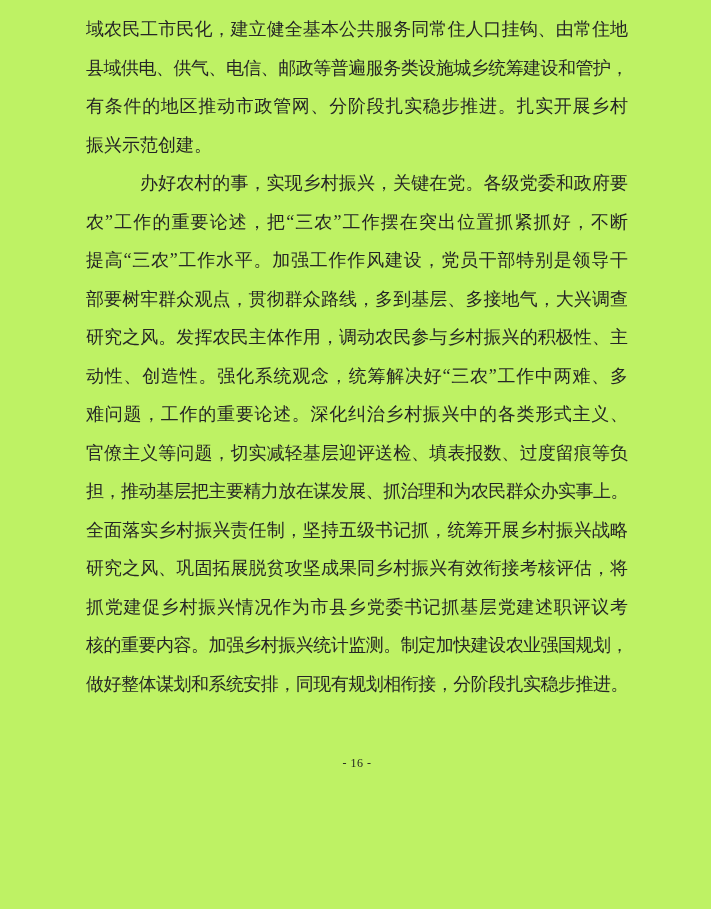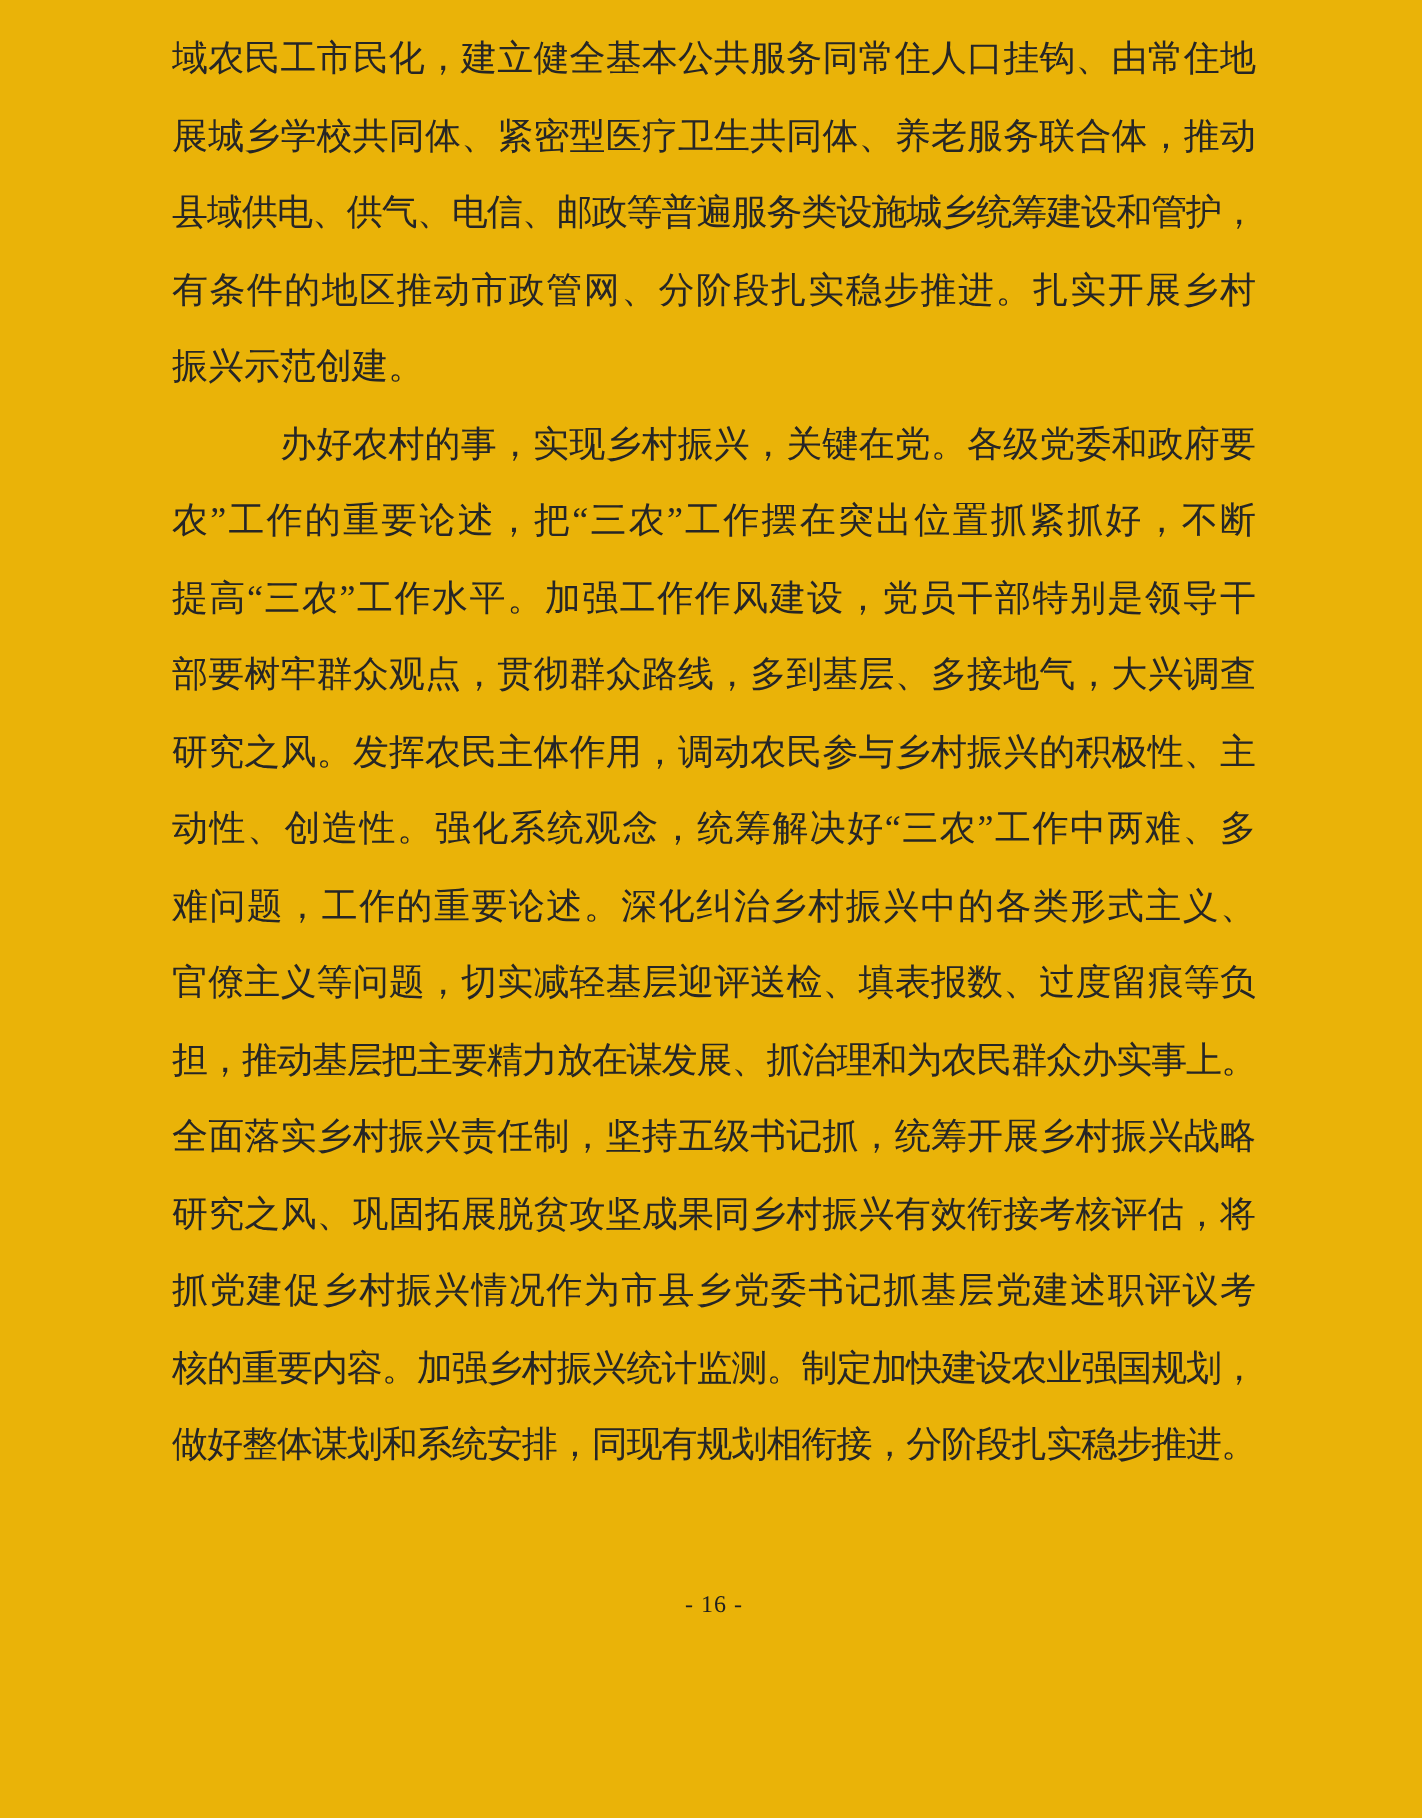--- a/index.html
+++ b/index.html
@@ -4,21 +4,21 @@
 <style>
   html, body { margin: 0; padding: 0; }
   body {
     width: 711px; height: 909px;
     background: #ffffff;
     font-family: "Liberation Serif", "DejaVu Serif", serif;
   }
   .page {
     position: relative;
     width: 711px; height: 909px;
-    background: #eab308;
+    background: #bef264;
     overflow: hidden;
   }
   .doc-body {
     padding-top: 10px;
     margin-left: 86px;
     width: 542px;
   }
   .line {
     font-size: 18px;
     line-height: 38.5px;
@@ -45,21 +45,20 @@
   }
 </style>
 </head>
 <body>
 
 <div class="page">
   <div class="doc-body">
 
     <section>
       <div class="line j">域农民工市民化，建立健全基本公共服务同常住人口挂钩、由常住地</div>
-      <div class="line j">展城乡学校共同体、紧密型医疗卫生共同体、养老服务联合体，推动</div>
       <div class="line j t">县域供电、供气、电信、邮政等普遍服务类设施城乡统筹建设和管护，</div>
       <div class="line j">有条件的地区推动市政管网、分阶段扎实稳步推进。扎实开展乡村</div>
       <div class="line e">振兴示范创建。</div>
     </section>
 
     <section>
       <div class="line j ind">办好农村的事，实现乡村振兴，关键在党。各级党委和政府要</div>
       <div class="line j">农”工作的重要论述，把“三农”工作摆在突出位置抓紧抓好，不断</div>
       <div class="line j">提高“三农”工作水平。加强工作作风建设，党员干部特别是领导干</div>
       <div class="line j">部要树牢群众观点，贯彻群众路线，多到基层、多接地气，大兴调查</div>

